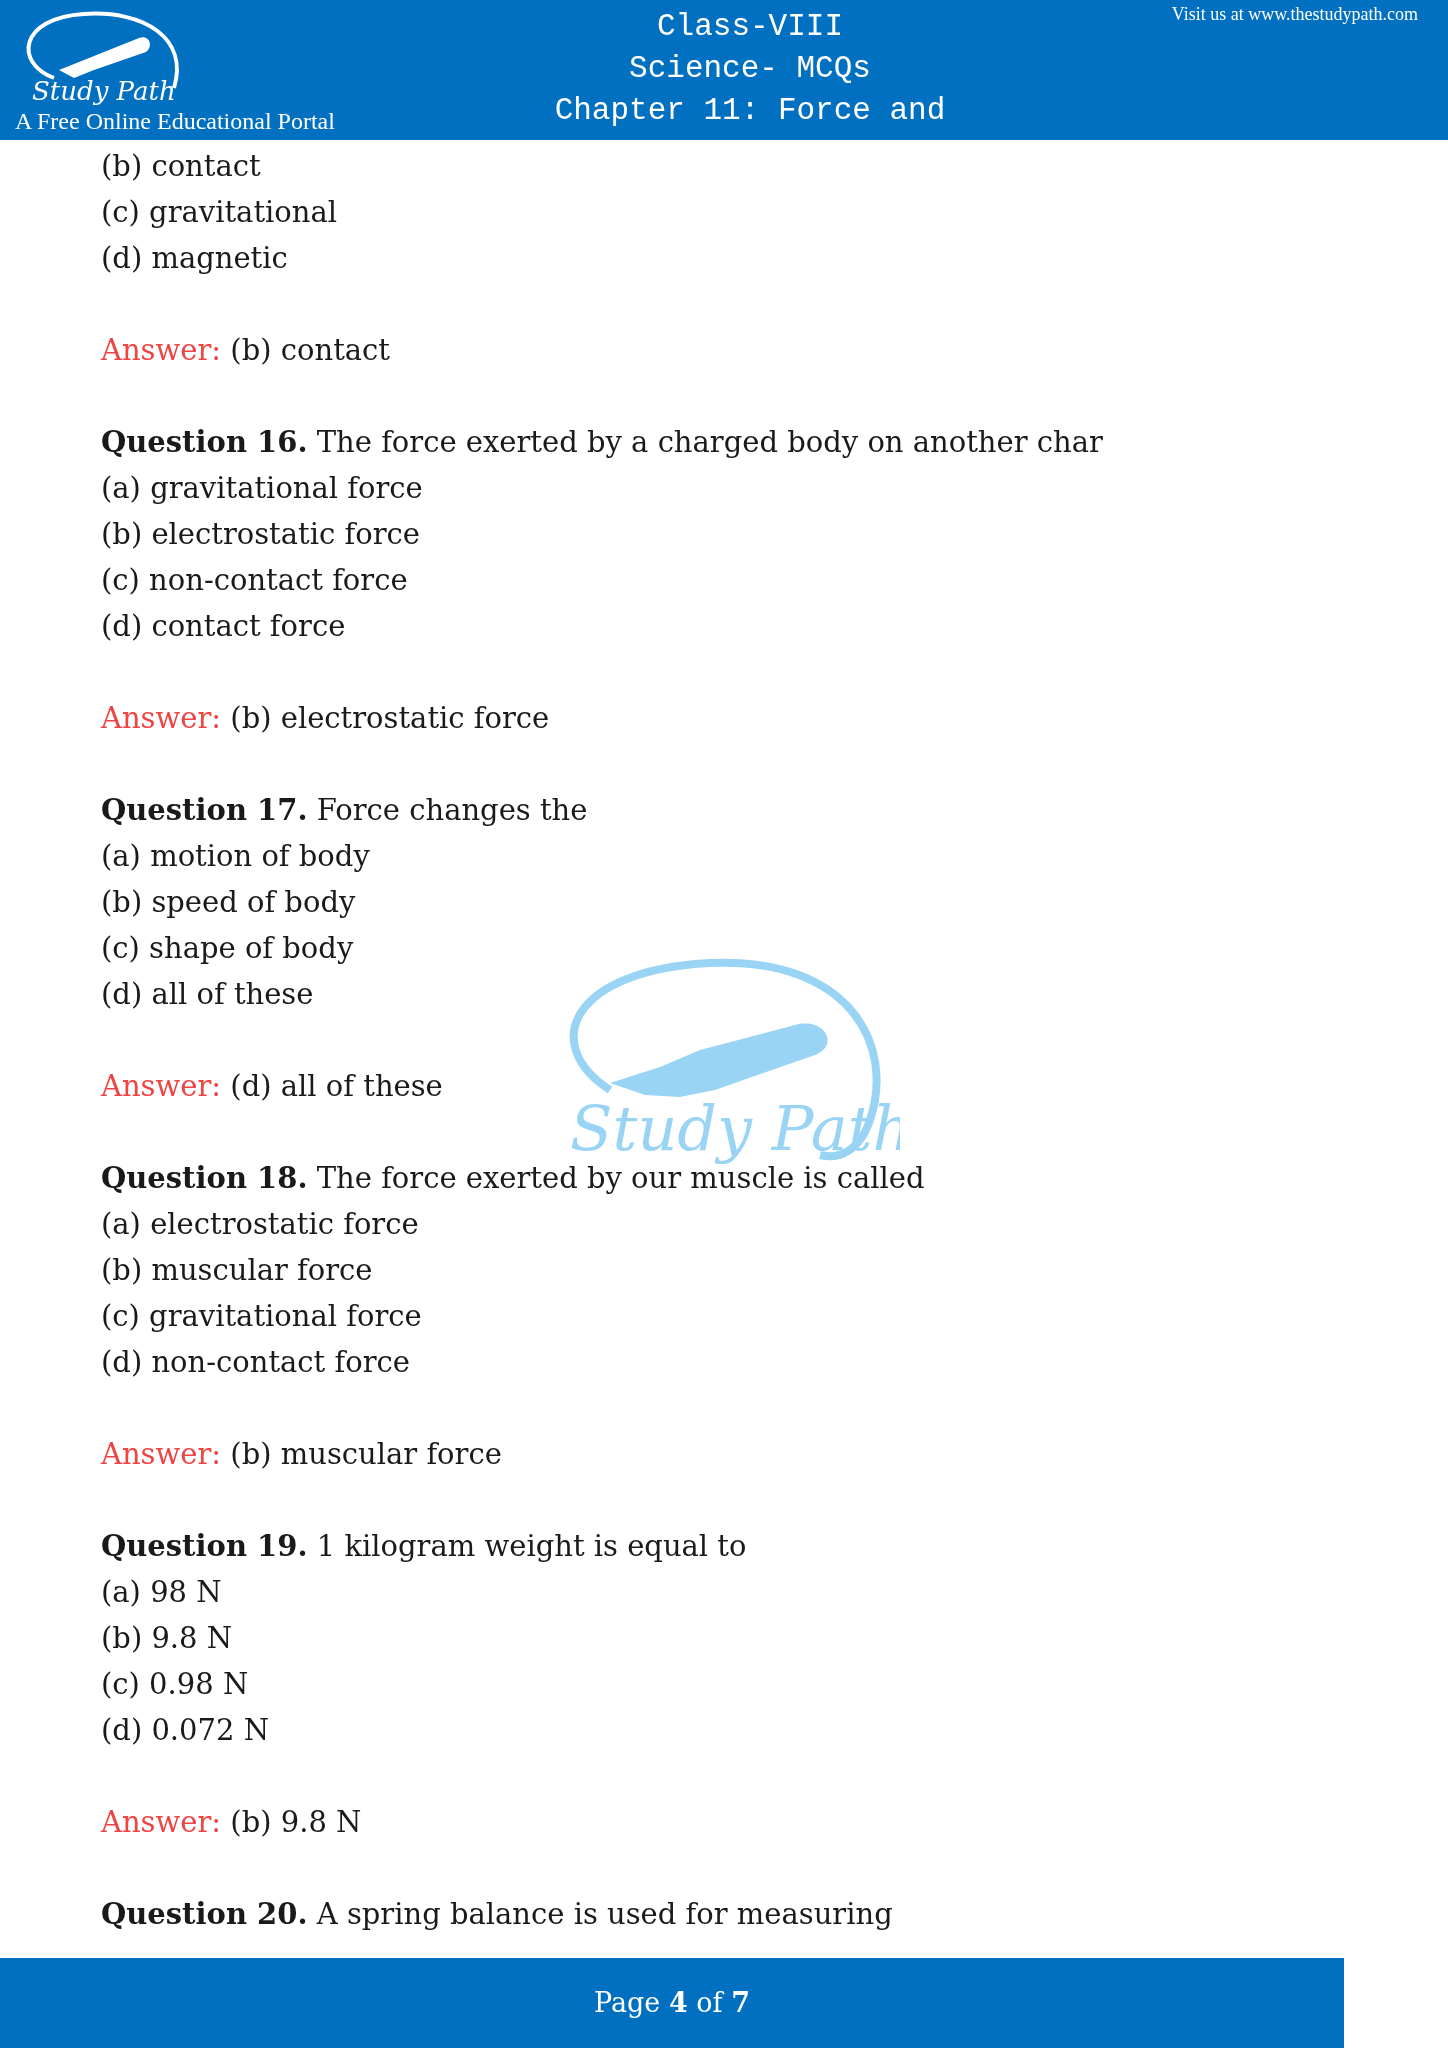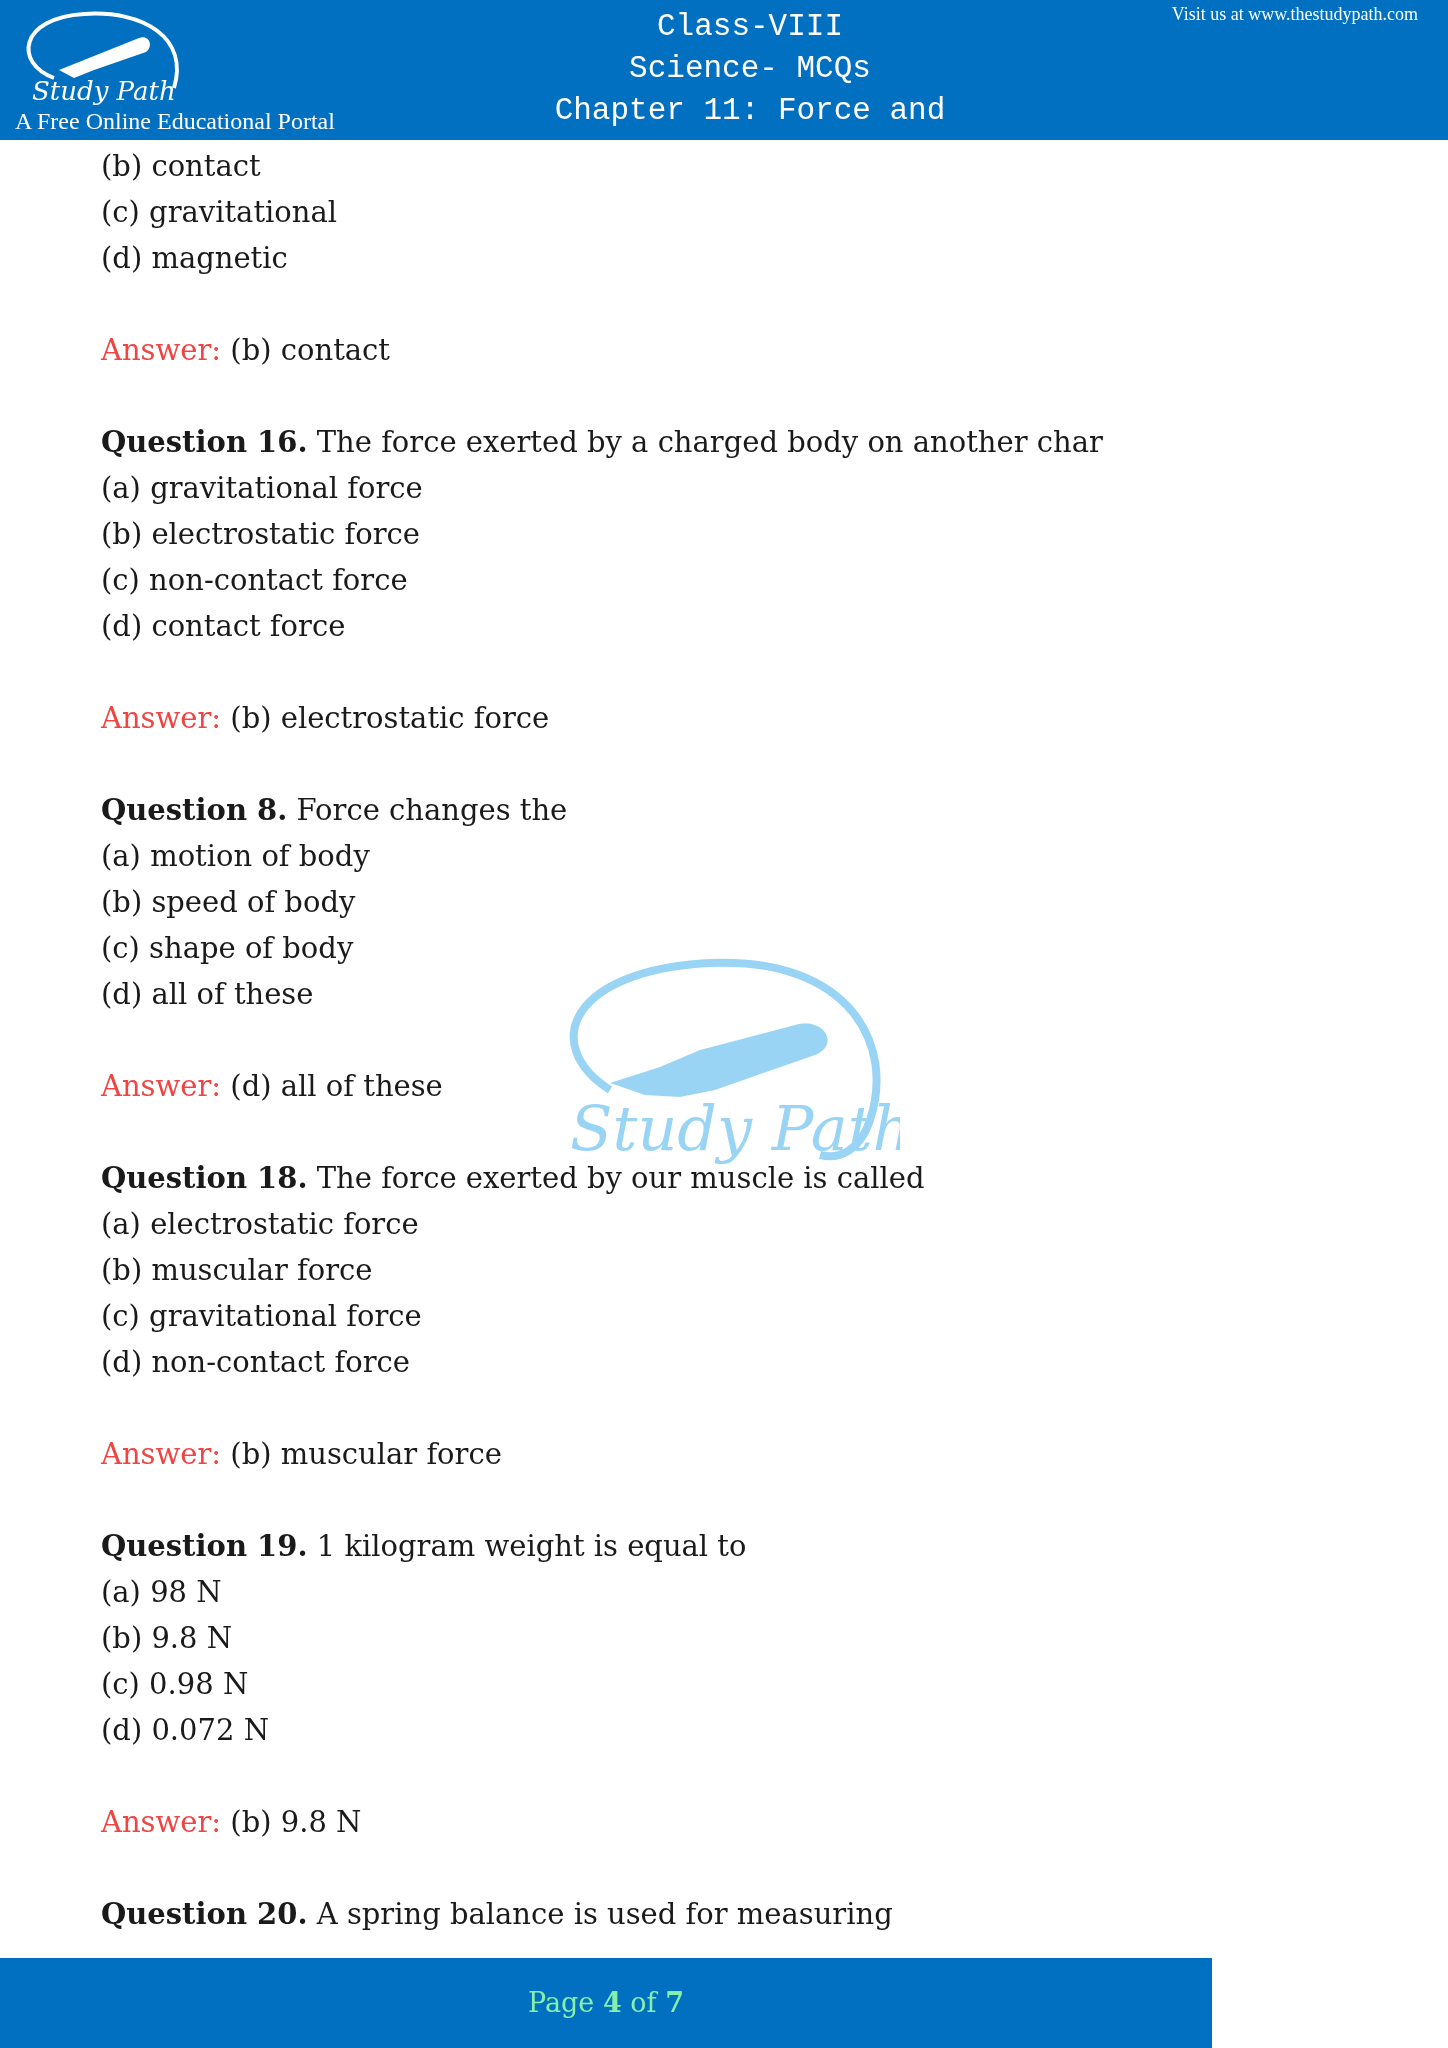--- a/index.html
+++ b/index.html
@@ -27,22 +27,22 @@
     position: absolute; right: 30px; top: 4px; font-size: 18px;
     font-family: "Liberation Serif", serif;
   }
   .content { position: absolute; left: 88px; top: 143px; width: 1300px; margin-left: 13px; }
   .line { font-size: 29px; line-height: 46px; height: 46px; white-space: nowrap; }
   .gap { height: 46px; }
   .qlabel { font-weight: bold; }
   .alabel { color: #ef4444; text-align: center; }
   .watermark { position: absolute; left: 550px; top: 955px; width: 350px; height: 215px; opacity: 0.9; }
   .footer {
-    position: absolute; left: 0; top: 1958px; width: 1212px; height: 90px;
-    background: #0270c1; color: #86efac; text-align: center;
+    position: absolute; left: 0; top: 1958px; width: 1344px; height: 90px;
+    background: #0270c1; color: #ffffff; text-align: center;
   }
   .footer .pg { font-size: 27px; line-height: 90px; }
   .footer b { font-weight: bold; }
 </style>
 </head>
 <body>
 
 <div class="header">
   <svg class="logo" viewBox="0 0 170 100">
     <path d="M40,70 C0,55 5,10 70,6 C130,2 175,30 160,80" fill="none" stroke="#fff" stroke-width="4"></path>
@@ -79,21 +79,21 @@
     <div class="line">(a) gravitational force</div>
     <div class="line">(b) electrostatic force</div>
     <div class="line">(c) non-contact force</div>
     <div class="line">(d) contact force</div>
     <div class="gap"></div>
     <div class="line"><span class="alabel">Answer:</span> <span>(b) electrostatic force</span></div>
     <div class="gap"></div>
   </div>
 
   <div>
-    <div class="line"><span class="qlabel">Question 8.</span> <span>Force changes the</span></div>
+    <div class="line"><span class="qlabel">Question 17.</span> <span>Force changes the</span></div>
     <div class="line">(a) motion of body</div>
     <div class="line">(b) speed of body</div>
     <div class="line">(c) shape of body</div>
     <div class="line">(d) all of these</div>
     <div class="gap"></div>
     <div class="line"><span class="alabel">Answer:</span> <span>(d) all of these</span></div>
     <div class="gap"></div>
   </div>
 
   <div>

